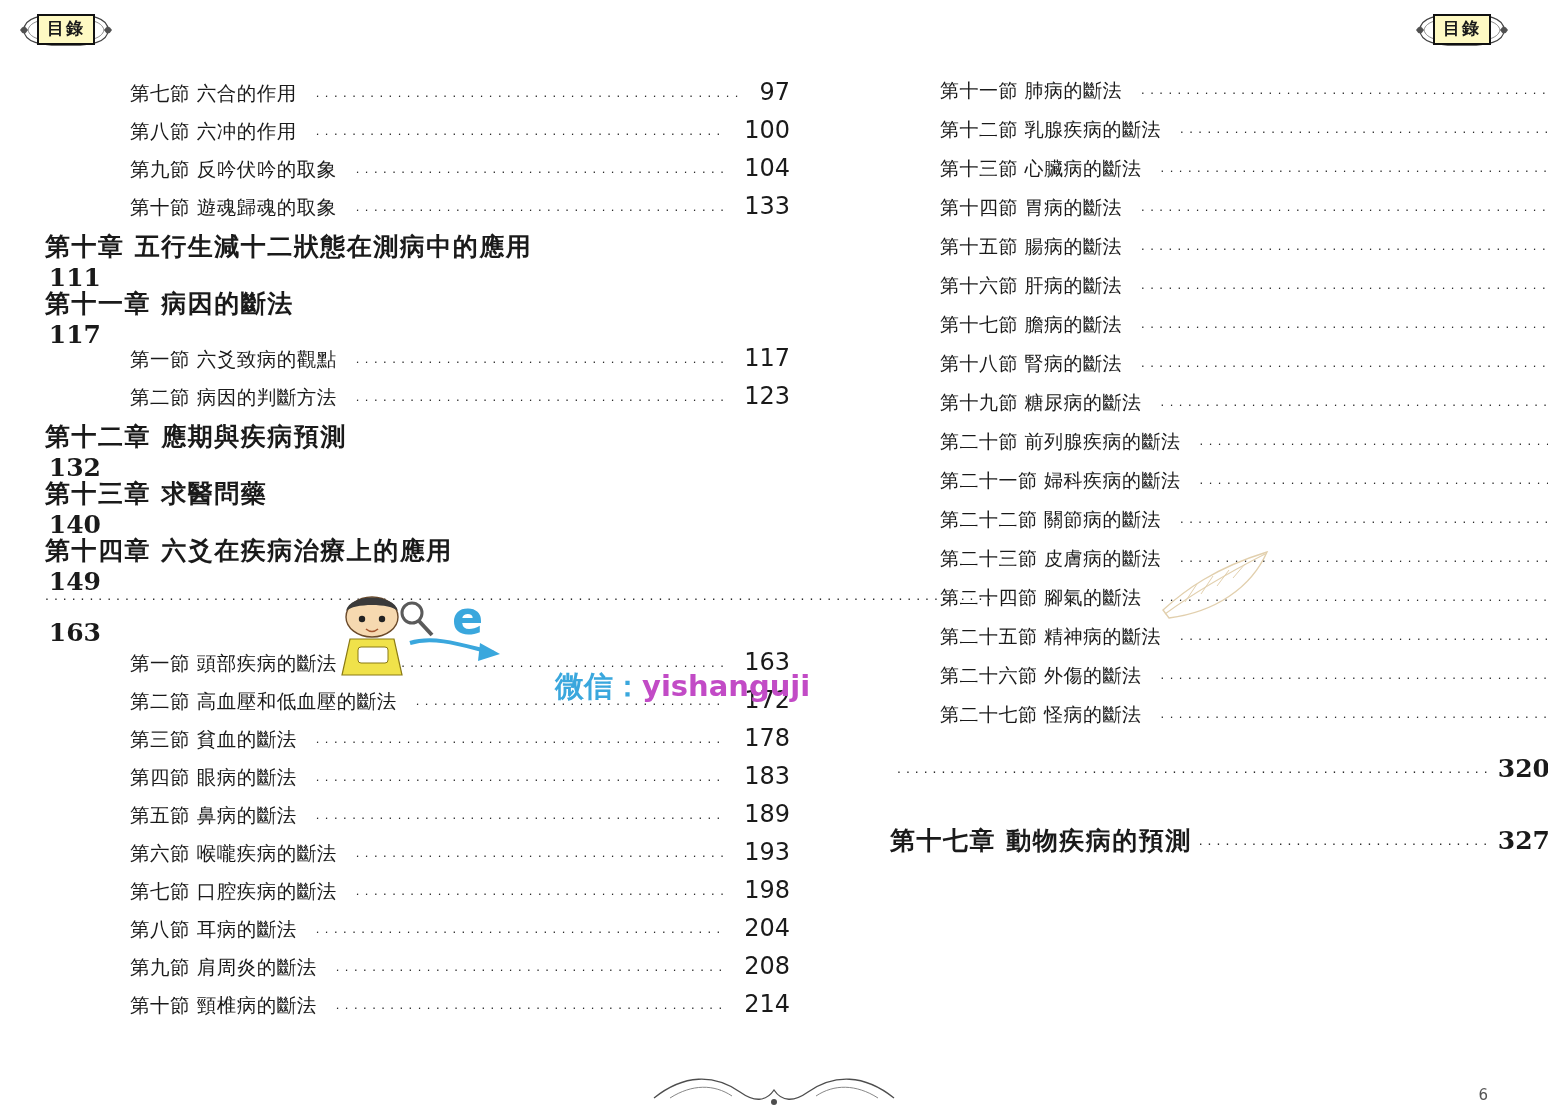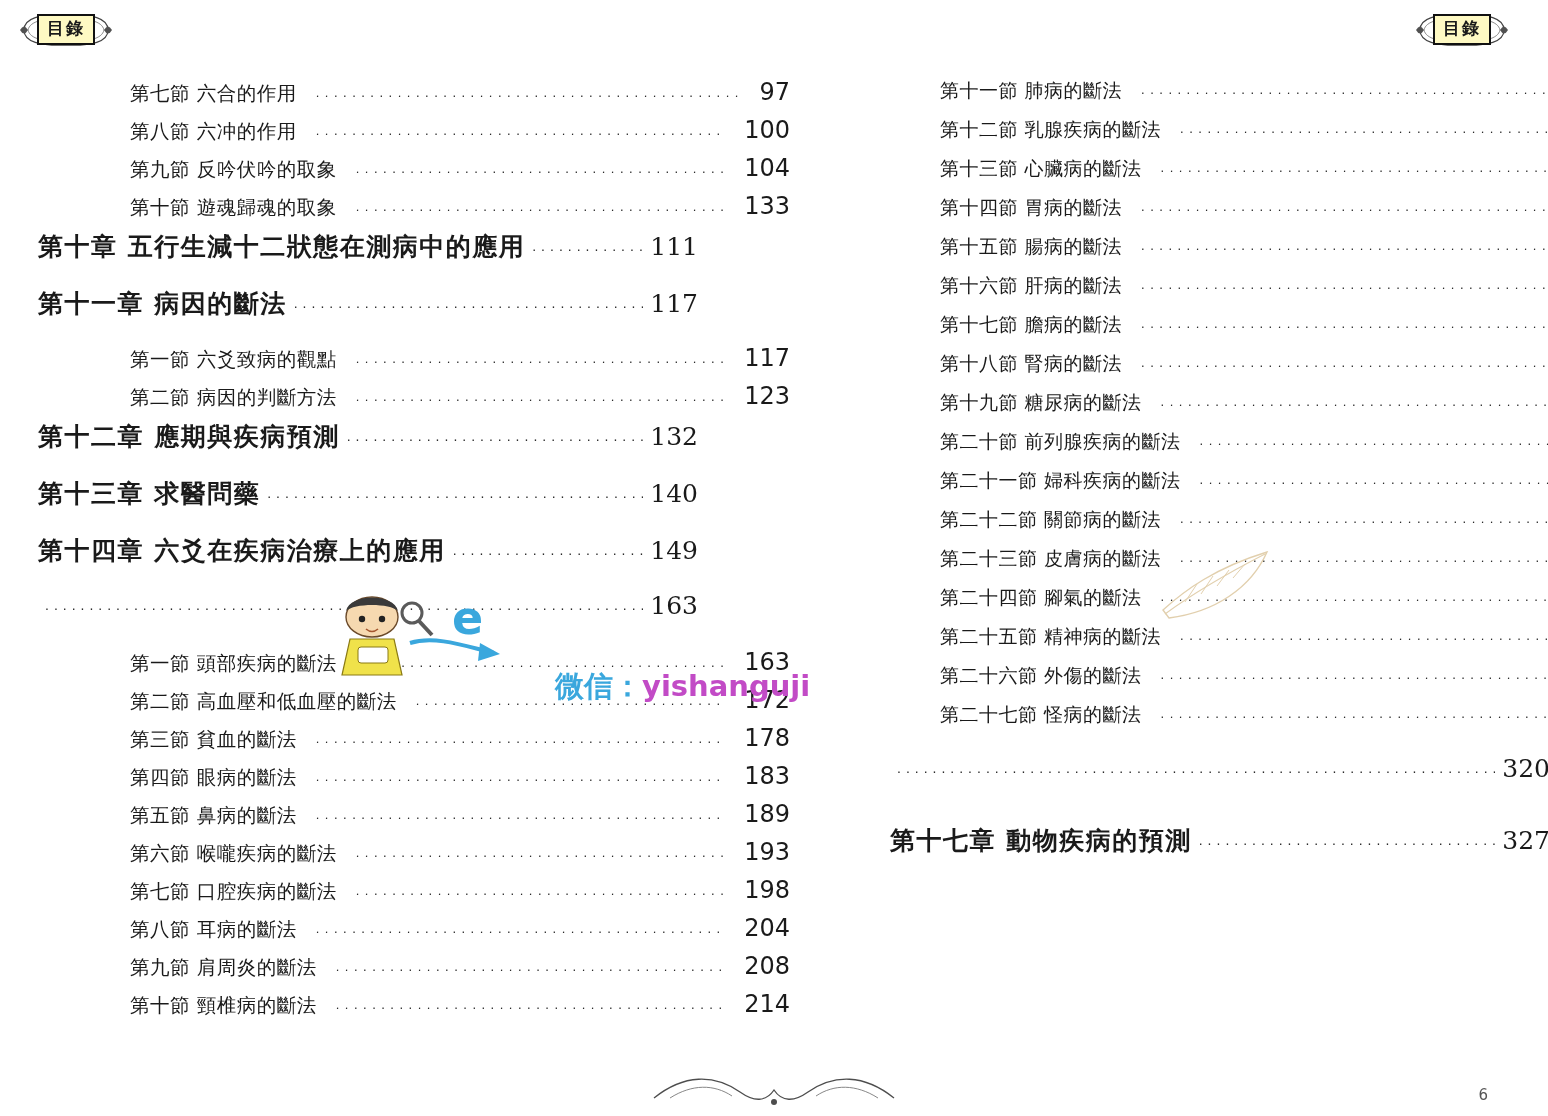--- a/index.html
+++ b/index.html
@@ -110,30 +110,30 @@
     margin-bottom: 1px;
   }
   .chap .label {
     font-size: 25px;
     font-weight: bold;
     letter-spacing: 1.5px;
     font-family: "DejaVu Serif", serif;
   }
   .chap .page-no {
     font-size: 25px;
-    font-weight: normal;
+    font-weight: bold;
     width: 56px;
     font-family: "DejaVu Serif", serif;
   }
   .chap .dots {
     font-size: 14px;
     letter-spacing: 5px;
     top: -4px;
   }
-  .chap.pad { padding-left: 8px; }
+  .chap.pad { padding-left: 8px; flex-direction: column; }
   .chap-r { padding-left: 30px; }
 
   
   .col-right .sec { height: 38px; }
   .col-right .sec .label { font-size: 19px; }
   .col-right .chap { margin-top: 14px; }
 
   
   .wm {
     position: absolute;

